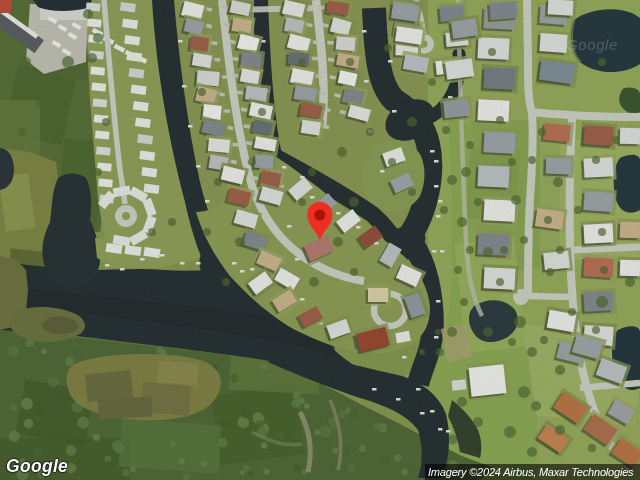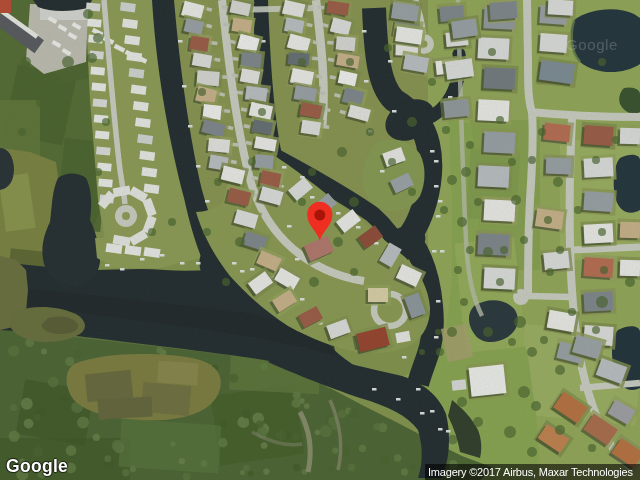--- a/index.html
+++ b/index.html
@@ -1,16 +1,16 @@
 <!DOCTYPE html>
 <html><head>
 <meta charset="utf-8">
 <style>
 html,body{margin:0;padding:0;width:640px;height:480px;overflow:hidden;background:#7f9149;}
-#map{position:relative;width:508px;height:480px;font-family:"Liberation Sans",sans-serif;}
+#map{position:relative;width:508px;height:480px;font-family:"Liberation Sans",sans-serif;font-style:italic;}
 #map svg{position:absolute;left:0;top:0;}
 .glogo{position:absolute;left:6px;top:456px;color:#fff;font-size:17.5px;font-weight:700;letter-spacing:0.3px;text-shadow:-1px 0 1px rgba(0,0,0,0.55),1px 0 1px rgba(0,0,0,0.55),0 -1px 1px rgba(0,0,0,0.55),0 1px 1px rgba(0,0,0,0.55);}
 .attr{position:absolute;left:425px;top:464px;width:215px;height:16px;background:rgba(0,0,0,0.58);color:#fff;font-size:11px;letter-spacing:-0.2px;line-height:16px;white-space:nowrap;padding-left:3px;box-sizing:border-box;}
 </style>
 </head>
 <body>
 <div id="map">
 <svg width="640" height="480" viewBox="0 0 640 480">
 <defs>
 <filter id="fnoise" x="0" y="0" width="100%" height="100%">
@@ -924,14 +924,14 @@
 <text x="566" y="50" font-family="Liberation Sans, sans-serif" font-size="15" fill="#dfe2e2" opacity="0.22" letter-spacing="0.6">Google</text>
 
 <g>
 <path d="M319.8,240.5 C316.2,230 307.2,225.5 307.2,214.5 C307.2,207.5 312.8,201.8 319.8,201.8 C326.8,201.8 332.4,207.5 332.4,214.5 C332.4,225.5 323.4,230 319.8,240.5 Z" fill="#ee2e20"></path>
 <circle cx="319.8" cy="215" r="5.5" fill="#a81408"></circle>
 </g>
 </svg>
 
 <div class="glogo">Google</div>
 
-<div class="attr">Imagery ©2017 Airbus, Maxar Technologies</div>
+<div class="attr">Imagery ©2024 Airbus, Maxar Technologies</div>
 </div>
 
 </body></html>

